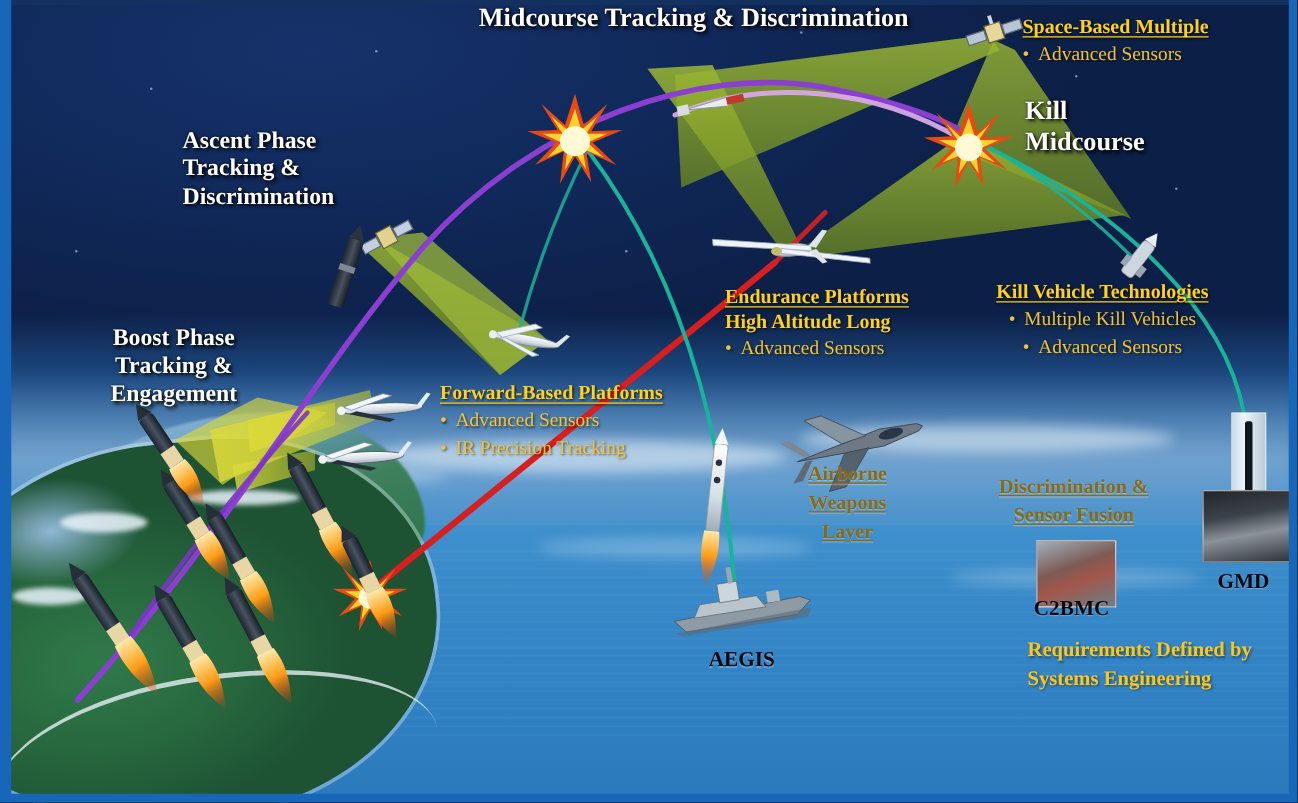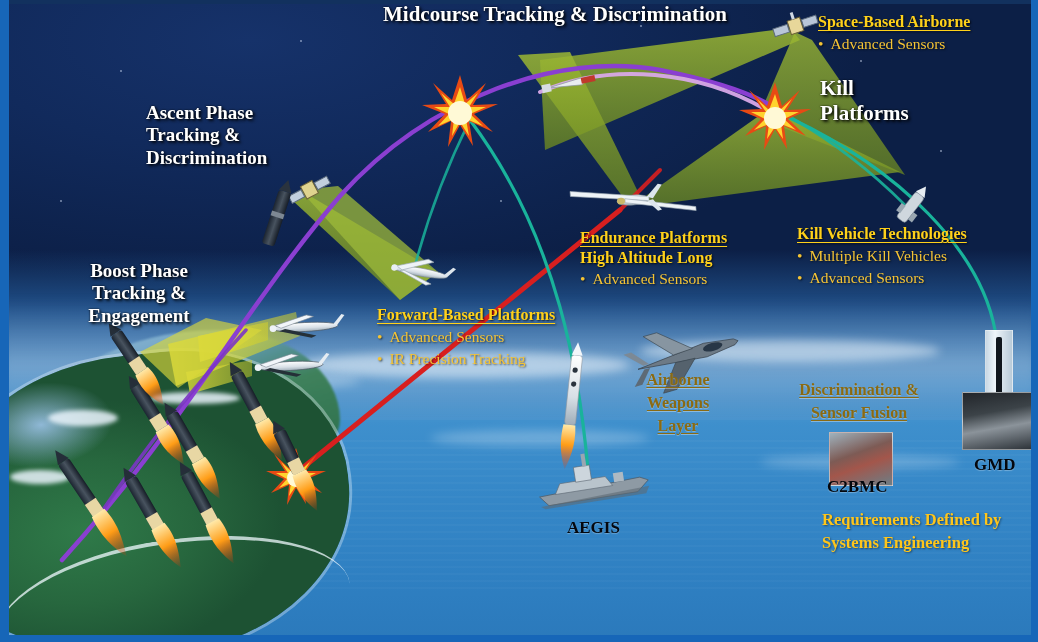--- a/index.html
+++ b/index.html
@@ -385,46 +385,46 @@
 
   <div class="wlabel" style="left:146px;top:102px;width:215px;text-align:left;">Ascent Phase
 Tracking &amp;
 Discrimination</div>
 
   <div class="wlabel" style="left:30px;top:260px;width:218px;text-align:center;">Boost Phase
 Tracking &amp;
 Engagement</div>
 
   <div class="wlabel big" style="left:820px;top:76px;width:150px;">Kill
-Platforms</div>
+Midcourse</div>
 
   <div class="block" style="left:818px;top:12px;">
-    <div class="hd">Space-Based Airborne</div>
+    <div class="hd">Space-Based Multiple</div>
     <ul>
       <li>Advanced Sensors</li>
     </ul>
   </div>
 
-  <div class="block" style="left:797px;top:224px;">
+  <div class="block" style="left:797px;top:224px;text-align:center;">
     <div class="hd">Kill Vehicle Technologies</div>
     <ul>
       <li>Multiple Kill Vehicles</li>
       <li>Advanced Sensors</li>
     </ul>
   </div>
 
   <div class="block" style="left:580px;top:228px;">
     <div class="hd">Endurance Platforms</div>
     <div class="hd nounder">High Altitude Long</div>
     <ul>
       <li>Advanced Sensors</li>
     </ul>
   </div>
 
-  <div class="block" style="left:352px;top:305px;margin-left:25px;">
+  <div class="block" style="left:352px;top:305px;">
     <div class="hd">Forward-Based Platforms</div>
     <ul>
       <li>Advanced Sensors</li>
       <li>IR Precision Tracking</li>
     </ul>
   </div>
 
   <div class="dark-link" style="left:630px;top:368px;width:96px;">Airborne
 Weapons
 Layer</div>

